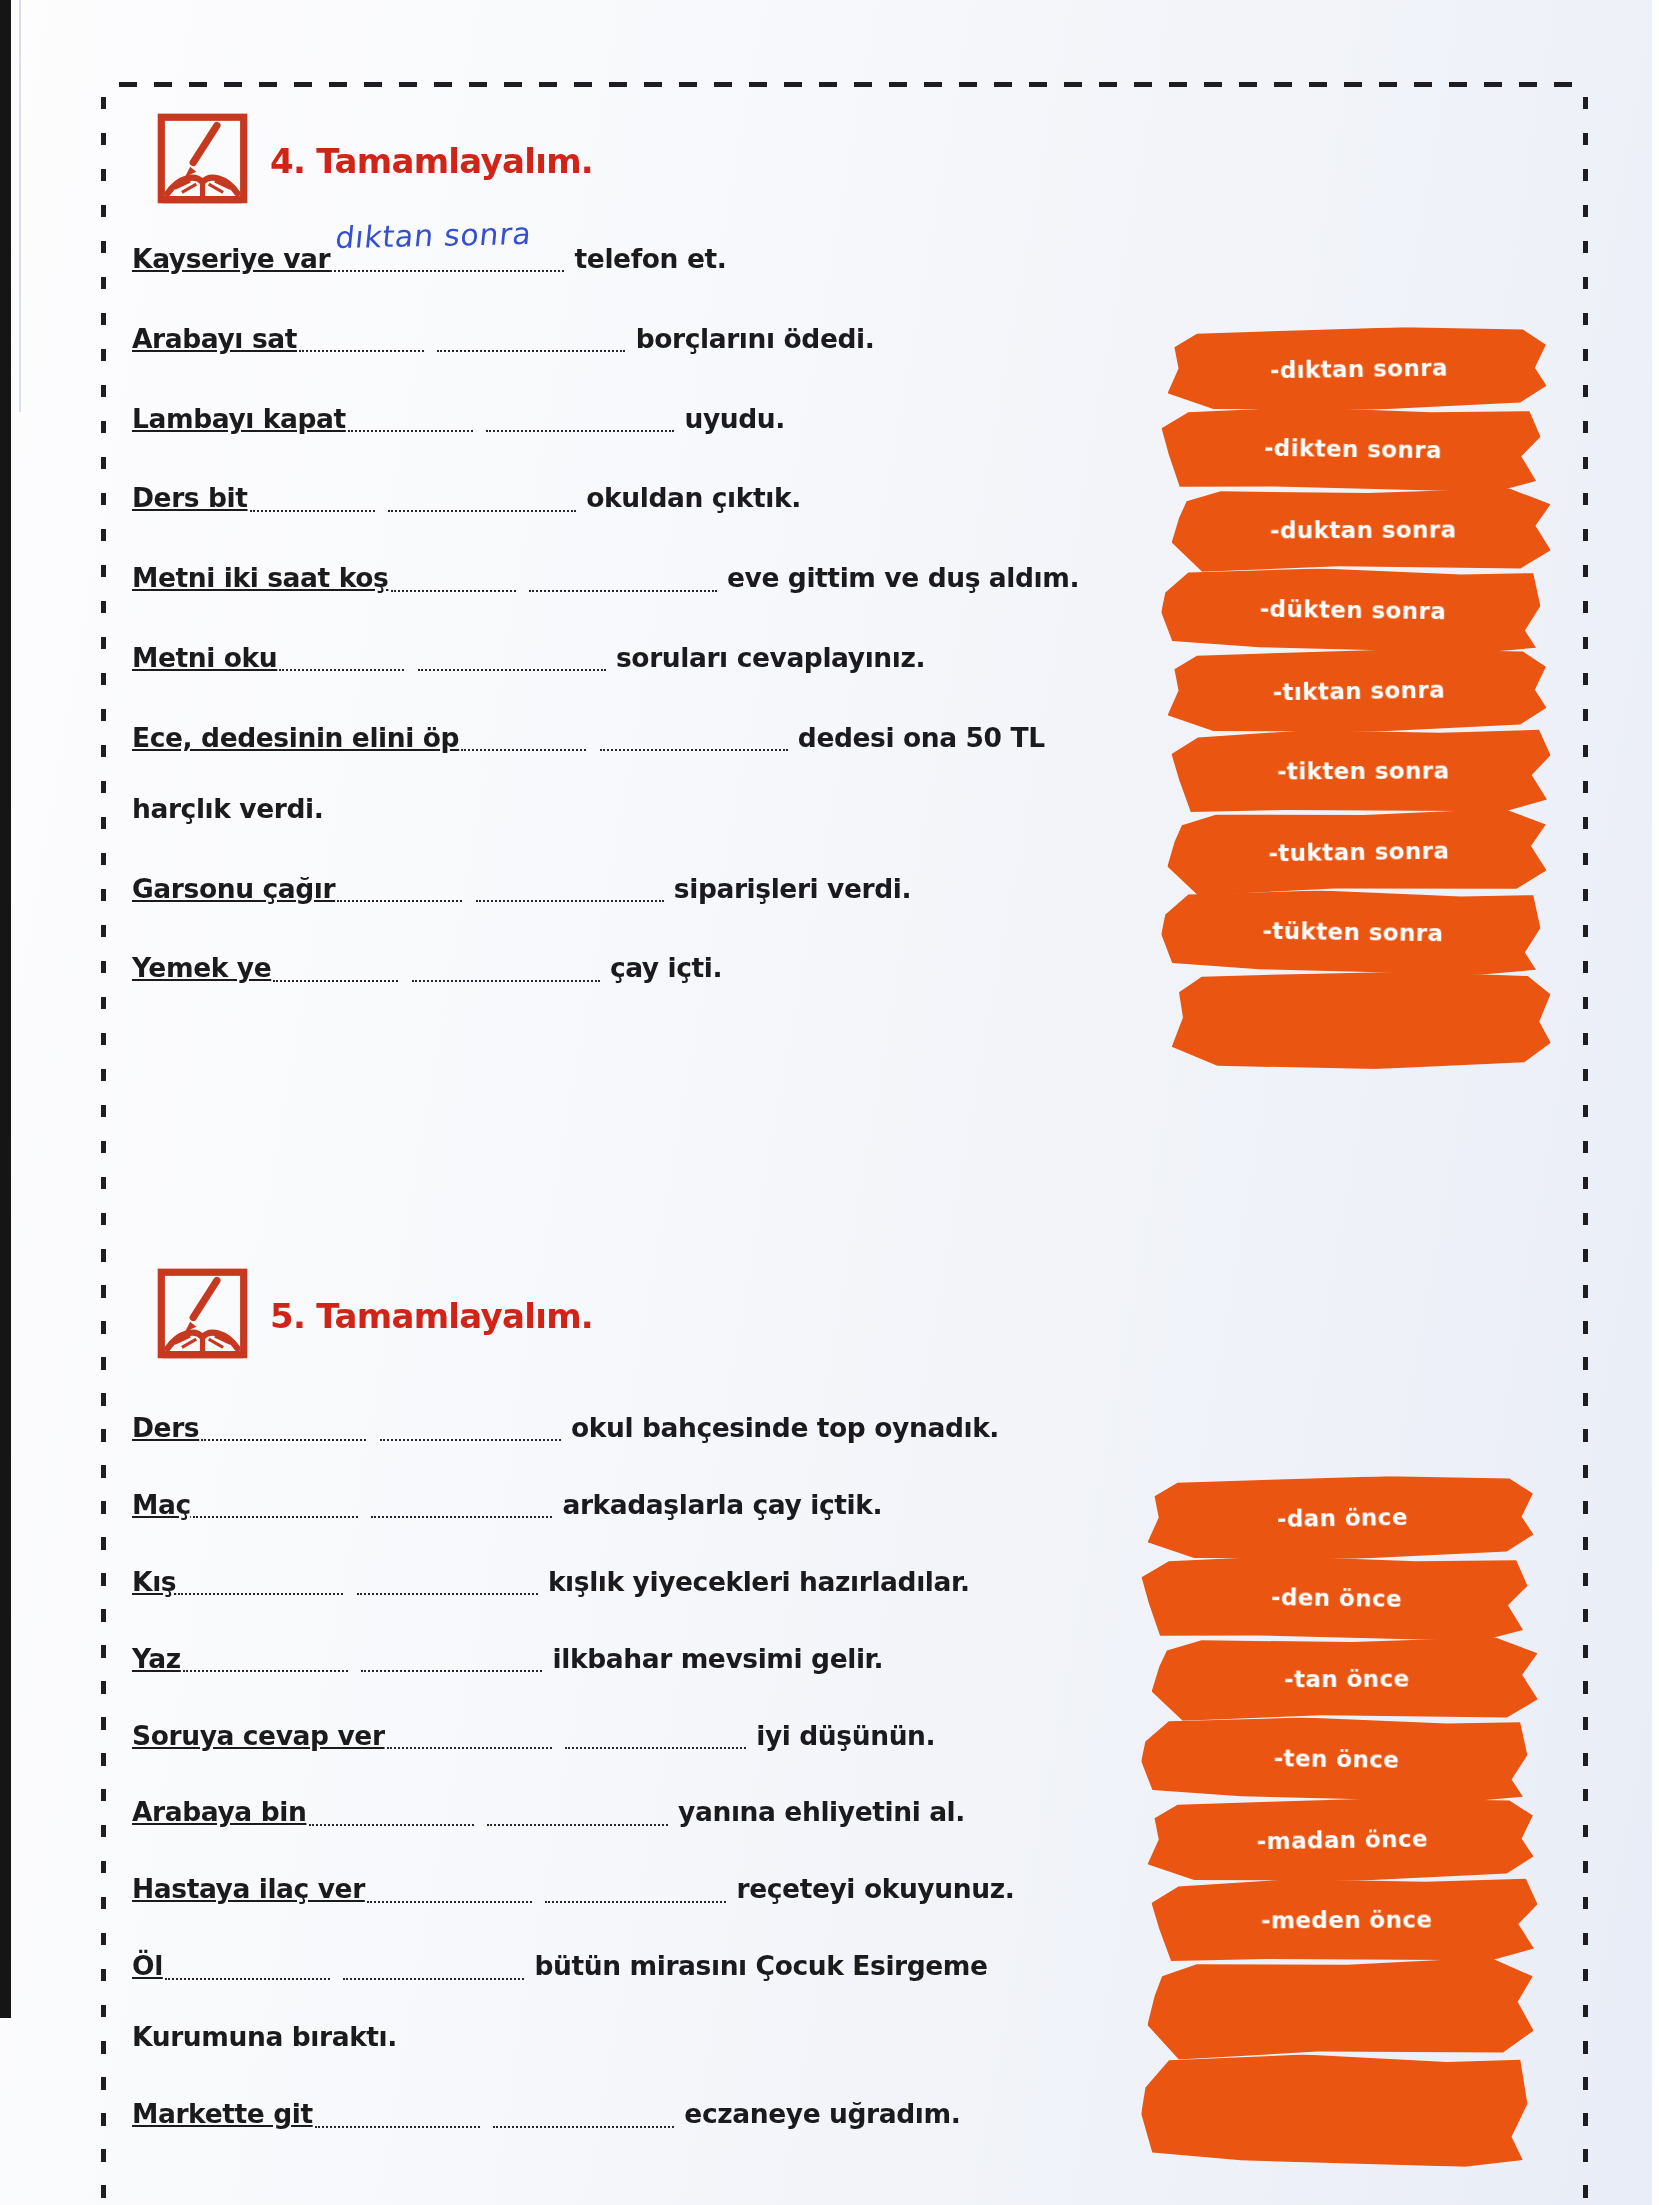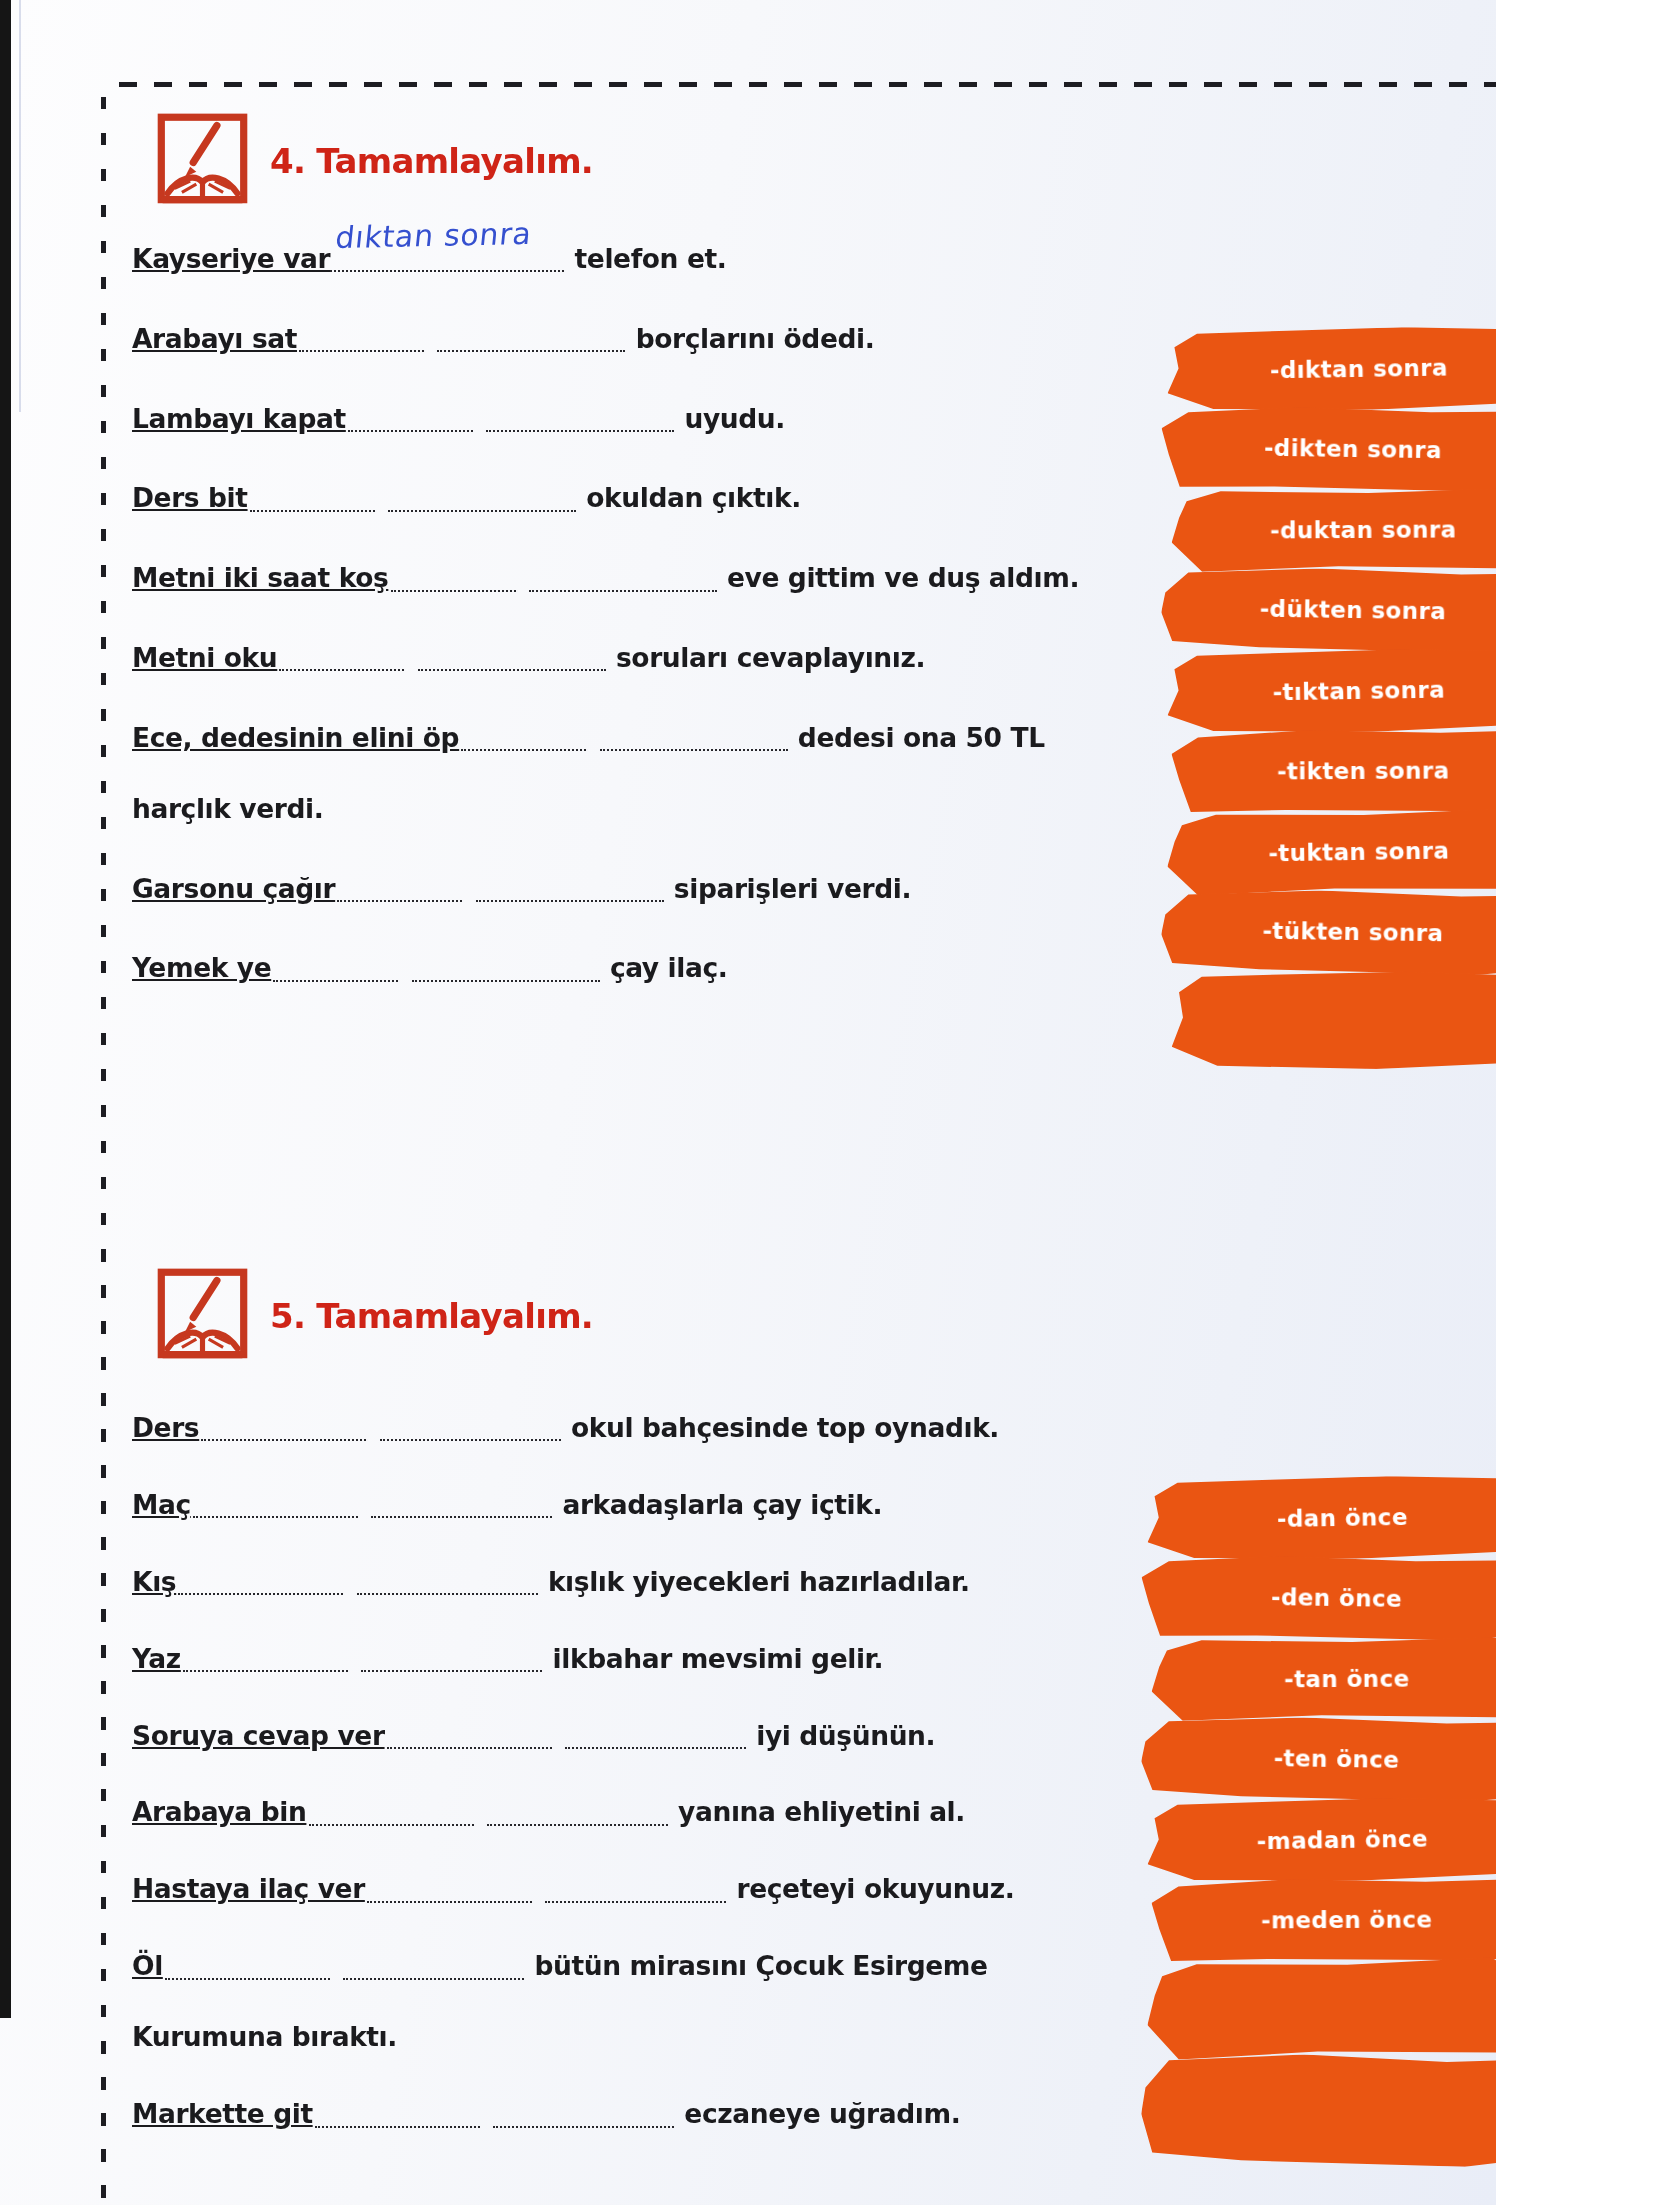--- a/index.html
+++ b/index.html
@@ -1,18 +1,18 @@
 <!DOCTYPE html>
 <html style="font-size:11.8px"><head>
 <meta charset="utf-8">
 <style>
   html,body{margin:0;padding:0;background:#ffffff;}
   .page{
     position:relative;
-    width:1496px;height:2205px;
+    width:1652px;height:2205px;
     overflow:hidden;
     background:
       linear-gradient(100deg,#fdfdfe 0%,#f7f8fb 40%,#eef1f8 78%,#e9edf7 100%);
     font-family:"DejaVu Sans","Liberation Sans",sans-serif;
     color:#1b1b1e;
   }
   
   .scan-edge{position:absolute;left:0;top:0;width:11px;height:2018px;background:#151515;}
   .scan-edge2{position:absolute;left:19px;top:0;width:2.2px;height:412px;background:rgba(150,160,200,.35);}
 
@@ -107,21 +107,21 @@
     <div class="sentence"><span class="pre">Kayseriye var</span><span class="filled-blank"><span class="handwriting">dıktan sonra</span></span><span class="post">telefon et.</span></div>
 
   <div class="sentence"><span class="pre">Arabayı sat</span><span class="blank b1"></span><span class="blank b2"></span><span class="post">borçlarını ödedi.</span></div>
       <div class="sentence"><span class="pre">Lambayı kapat</span><span class="blank b1"></span><span class="blank b2"></span><span class="post">uyudu.</span></div>
       <div class="sentence"><span class="pre">Ders bit</span><span class="blank b1"></span><span class="blank b2"></span><span class="post">okuldan çıktık.</span></div>
       <div class="sentence"><span class="pre">Metni iki saat koş</span><span class="blank b1"></span><span class="blank b2"></span><span class="post">eve gittim ve duş aldım.</span></div>
       <div class="sentence"><span class="pre">Metni oku</span><span class="blank b1"></span><span class="blank b2"></span><span class="post">soruları cevaplayınız.</span></div>
       <div class="sentence"><span class="pre">Ece, dedesinin elini öp</span><span class="blank b1"></span><span class="blank b2"></span><span class="post">dedesi ona 50 TL
 harçlık verdi.</span></div>
       <div class="sentence"><span class="pre">Garsonu çağır</span><span class="blank b1"></span><span class="blank b2"></span><span class="post">siparişleri verdi.</span></div>
-      <div class="sentence"><span class="pre">Yemek ye</span><span class="blank b1"></span><span class="blank b2"></span><span class="post">çay ilaç.</span></div>
+      <div class="sentence"><span class="pre">Yemek ye</span><span class="blank b1"></span><span class="blank b2"></span><span class="post">çay içti.</span></div>
     </div>
 
   <div class="suffix-panel panel1">
       <div class="stroke v0">
         <span class="suffix-label">-dıktan sonra</span>
       </div>
       <div class="stroke v1">
         <span class="suffix-label">-dikten sonra</span>
       </div>
       <div class="stroke v2">

